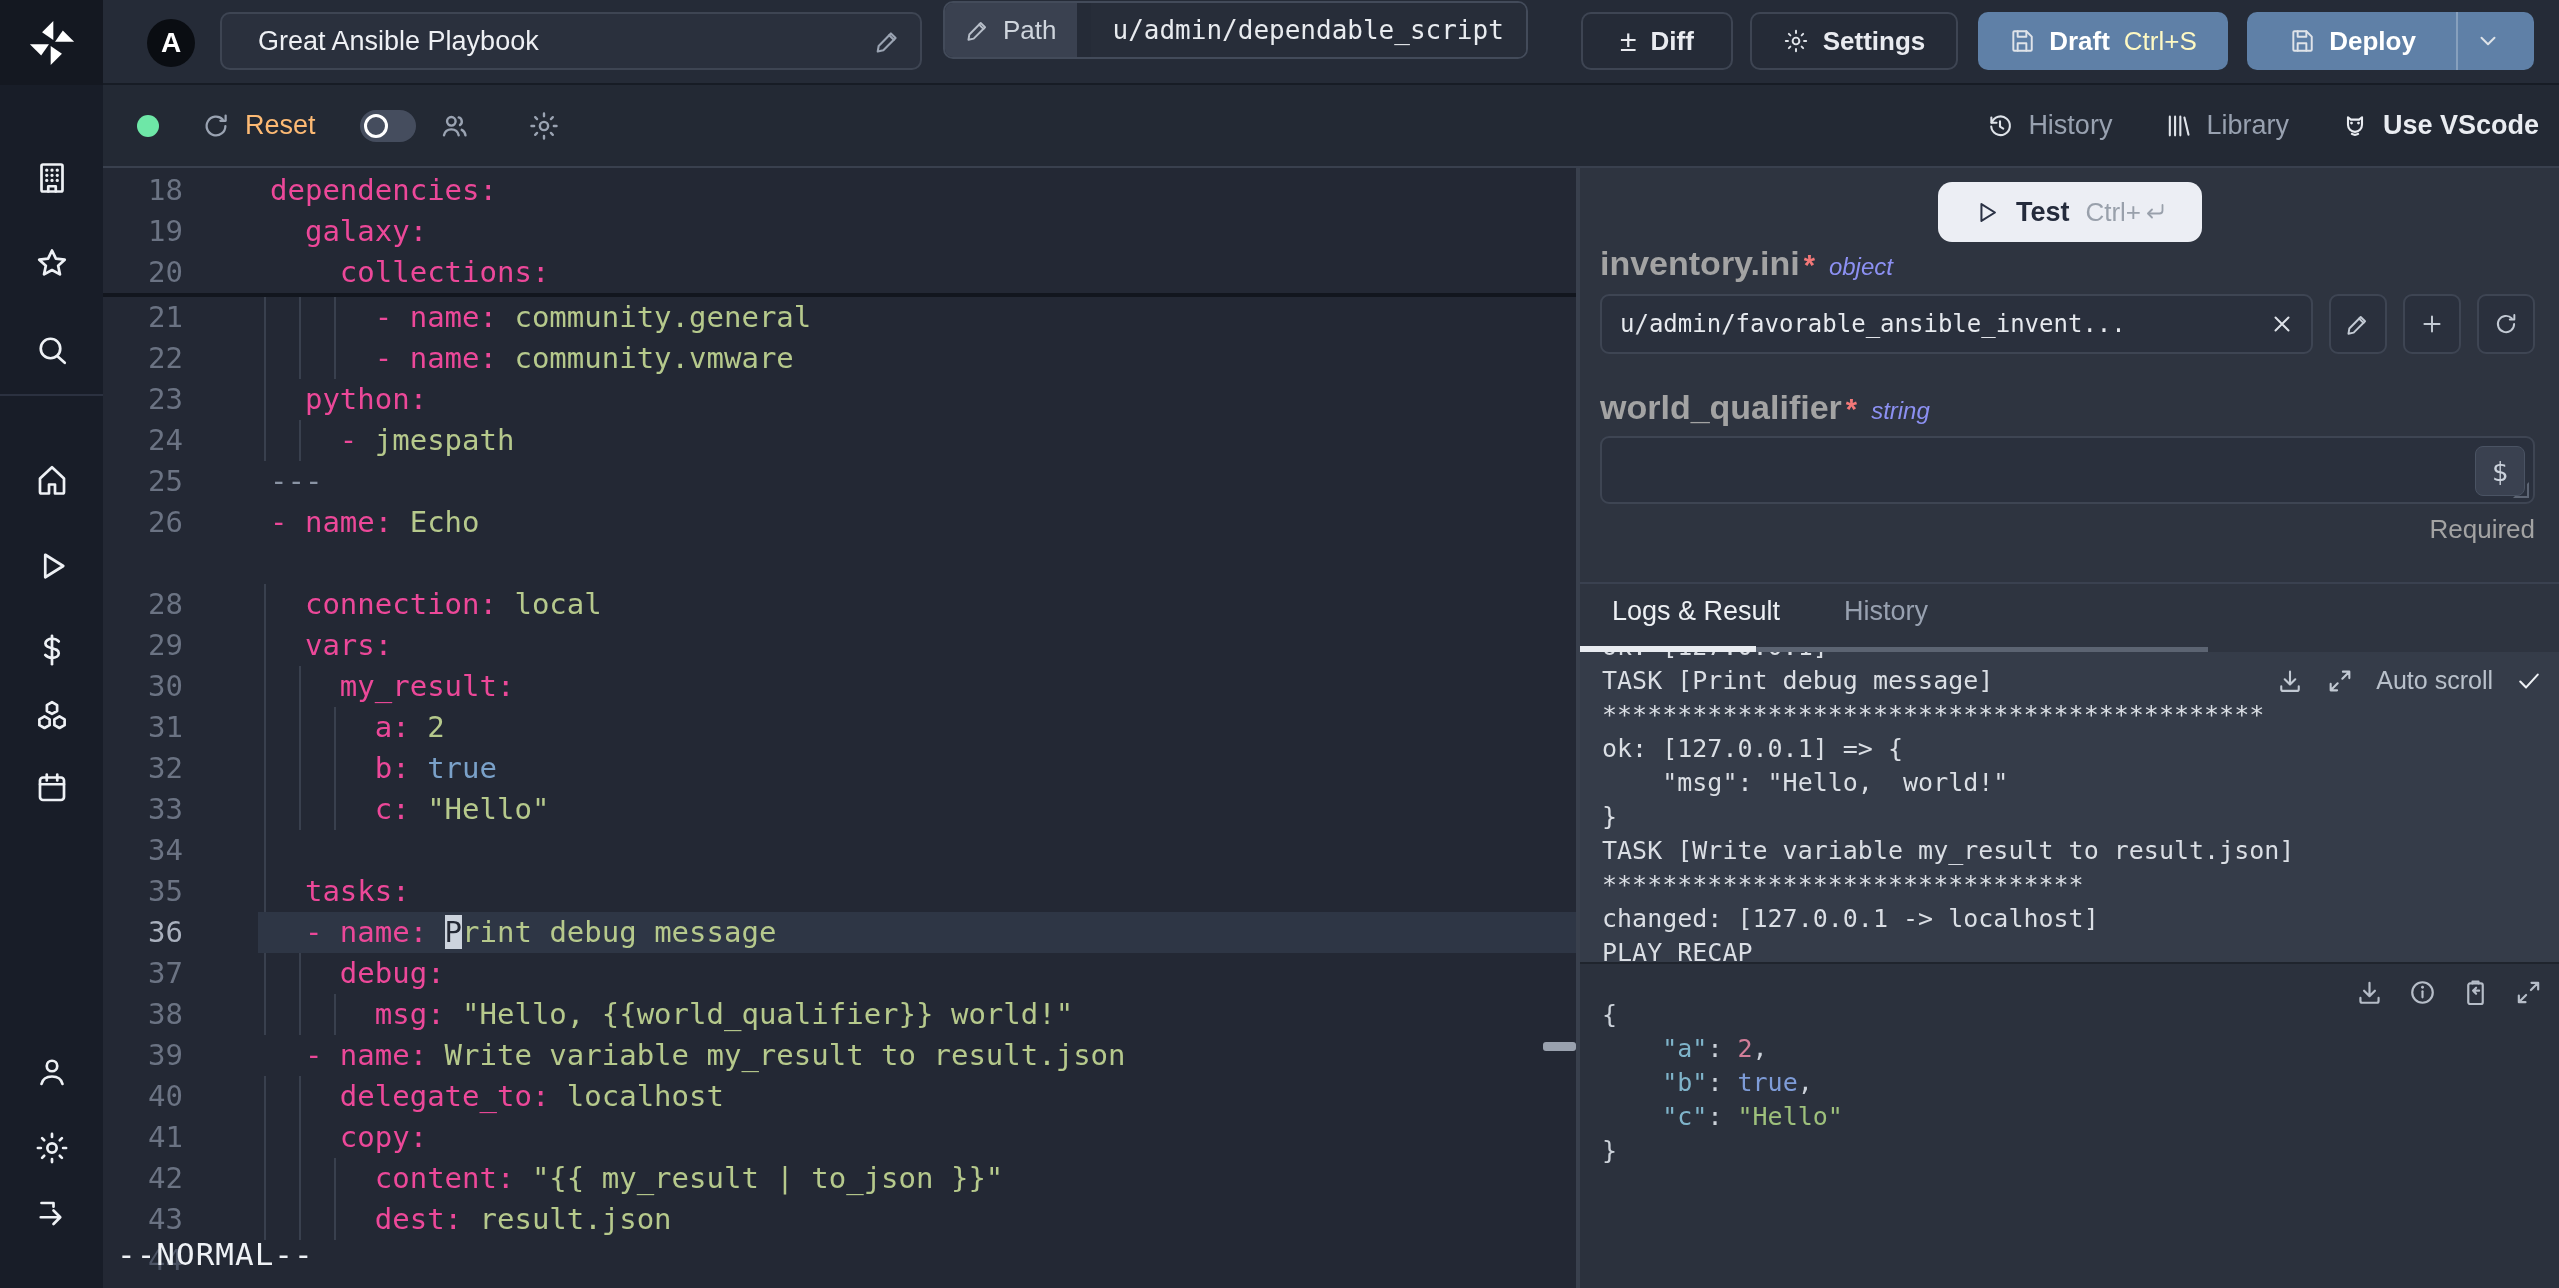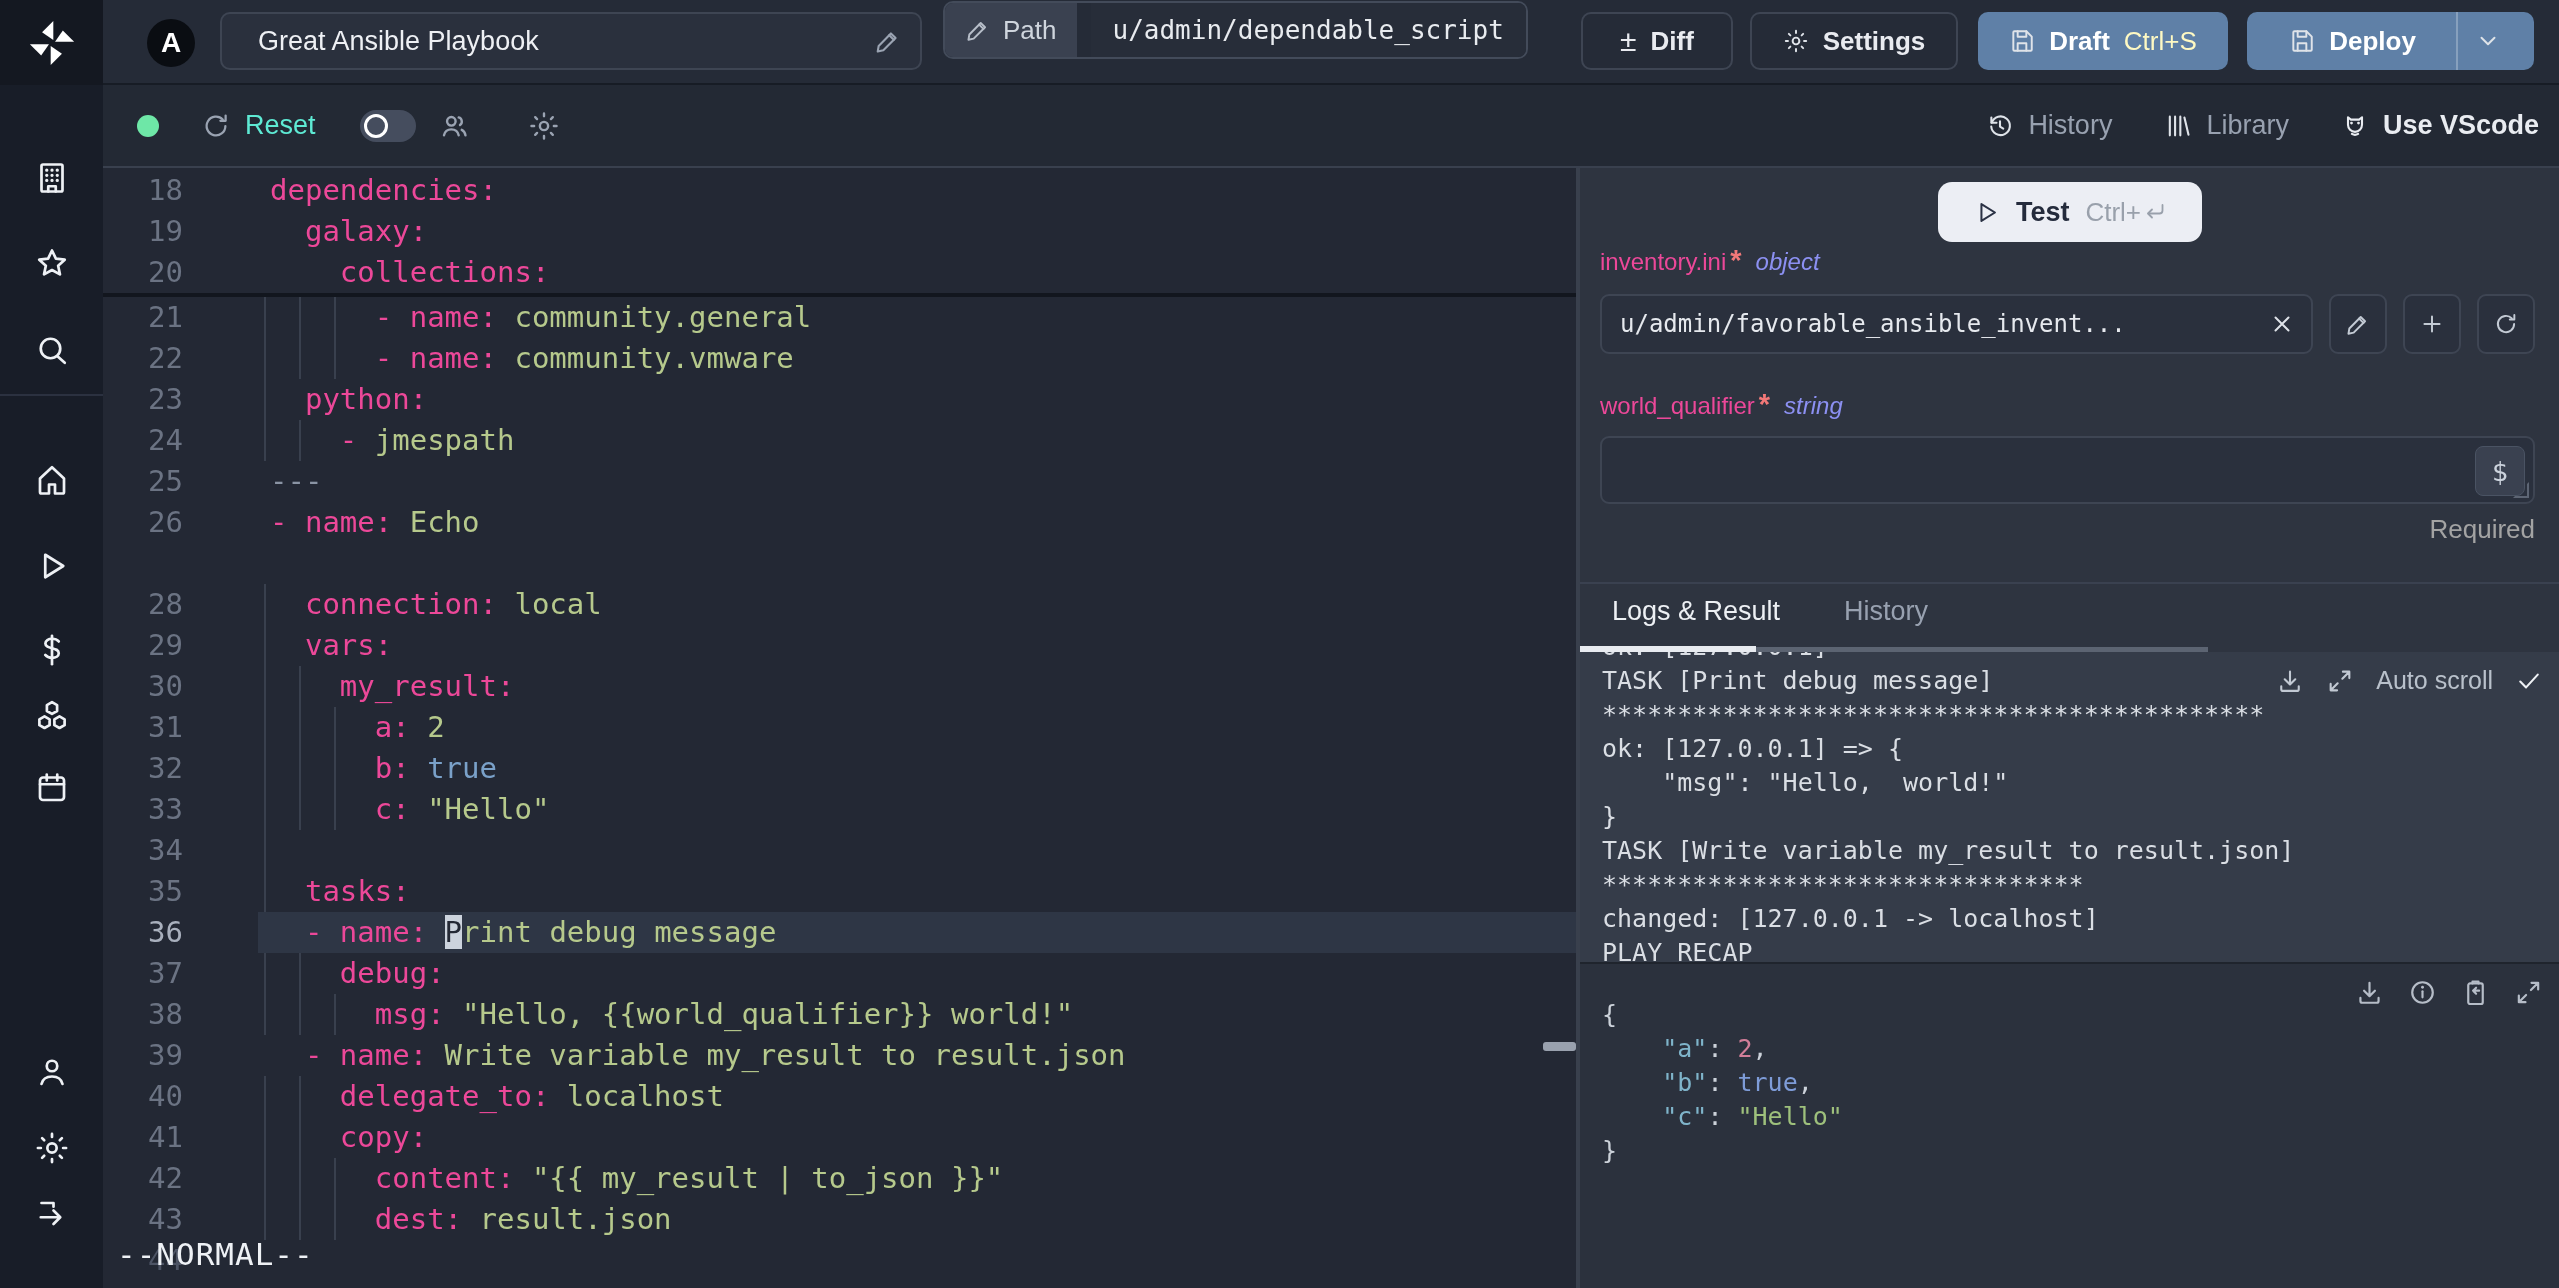--- a/index.html
+++ b/index.html
@@ -34,21 +34,21 @@
   .blue{background:#5f80a7;border:none;color:#fff;}
   .blue .shortcut{color:#fef9c3;font-weight:400;}
   .deploy-split{display:flex;align-items:stretch;padding:0;}
   .deploy-main{display:flex;align-items:center;gap:14px;padding:0 26px;}
   .deploy-caret{width:60px;display:flex;align-items:center;justify-content:center;border-left:2px solid rgba(255,255,255,.25);}
   .pm{font-size:30px;font-weight:400;line-height:1;}
 
   
   .toolbar2{position:absolute;left:103px;top:85px;width:2456px;height:83px;background:#232934;border-bottom:2px solid #39404e;box-sizing:border-box;display:flex;align-items:center;z-index:3;}
   .dot{width:22px;height:22px;border-radius:50%;background:#6ee7a7;margin-left:34px;}
-  .t2-group{display:flex;align-items:center;gap:14px;margin-left:42px;color:#5eead4;font-size:27px;cursor:pointer;}
+  .t2-group{display:flex;align-items:center;gap:14px;margin-left:42px;color:#fdba74;font-size:27px;cursor:pointer;}
   .t2-group .icon{width:30px;height:30px;color:#9aa3b2;}
   .toggle{margin-left:44px;width:56px;height:32px;border-radius:16px;background:#454d5e;position:relative;cursor:pointer;}
   .toggle .knob{position:absolute;left:4px;top:4px;width:24px;height:24px;border-radius:50%;border:3px solid #fff;box-sizing:border-box;}
   .t2-icon{width:32px;height:32px;color:#9aa3b2;cursor:pointer;}
   .users-i{margin-left:22px;}
   .gear-i{margin-left:58px;}
   .t2-right{margin-left:auto;display:flex;align-items:center;gap:52px;margin-right:20px;}
   .t2-link{display:flex;align-items:center;gap:14px;color:#98a1b0;font-size:27px;cursor:pointer;}
   .t2-link .icon{width:28px;height:28px;}
   .t2-link.bright{color:#e9ecf1;font-weight:600;}
@@ -71,21 +71,21 @@
   .vdivider{position:absolute;left:1576px;top:85px;width:4px;height:1203px;background:#39404d;z-index:2;}
 
   
   .panel{position:absolute;left:1580px;top:168px;width:979px;height:1120px;background:#2e3440;}
   .test-btn{position:absolute;left:358px;top:14px;width:264px;height:60px;background:#eceef4;border:none;border-radius:14px;display:flex;align-items:center;justify-content:center;gap:16px;cursor:pointer;}
   .test-btn .icon{width:27px;height:27px;color:#2b3245;}
   .test-label{font-size:27px;font-weight:bold;color:#242b3c;font-family:"Liberation Sans",sans-serif;}
   .test-short{font-size:26px;color:#99a0ab;display:flex;align-items:center;gap:2px;}
   .test-short .icon{width:24px;height:24px;color:#99a0ab;}
   .fld-label{position:absolute;left:20px;display:flex;align-items:baseline;gap:14px;}
-  .fld-name{font-size:24px;font-weight:normal;color:#ec4899;}
+  .fld-name{font-size:34px;font-weight:bold;color:#a3a3a3;}
   .req-star{color:#f27878;font-size:29px;font-weight:bold;}
   .fld-type{font-size:24px;font-style:italic;color:#8c90f2;}
   .inv-row{position:absolute;left:20px;right:24px;top:126px;height:60px;display:flex;gap:16px;}
   .inv-input{flex:1;background:#2a303d;border:2px solid #3e4553;border-radius:9px;box-sizing:border-box;display:flex;align-items:center;min-width:0;}
   .inv-input input{flex:1;min-width:0;background:transparent;border:none;outline:none;color:#e6e9ee;font-size:24px;font-family:"DejaVu Sans Mono",monospace;padding:0 18px;}
   .inv-input .xicon{width:26px;height:26px;margin-right:16px;color:#dfe3e9;cursor:pointer;flex:none;}
   .sq-btn{width:58px;height:60px;background:#2a303d;border:2px solid #3e4553;border-radius:9px;box-sizing:border-box;display:flex;align-items:center;justify-content:center;cursor:pointer;flex:none;}
   .sq-btn .icon{width:26px;height:26px;color:#c3cad4;}
   .wq-area{position:absolute;left:20px;right:24px;top:268px;height:68px;background:#2a303d;border:2px solid #3e4553;border-radius:9px;box-sizing:border-box;}
   .wq-area textarea{position:absolute;inset:0;background:transparent;border:none;outline:none;resize:none;color:#e6e9ee;font-size:24px;font-family:"Liberation Sans",sans-serif;padding:10px 16px;box-sizing:border-box;}

